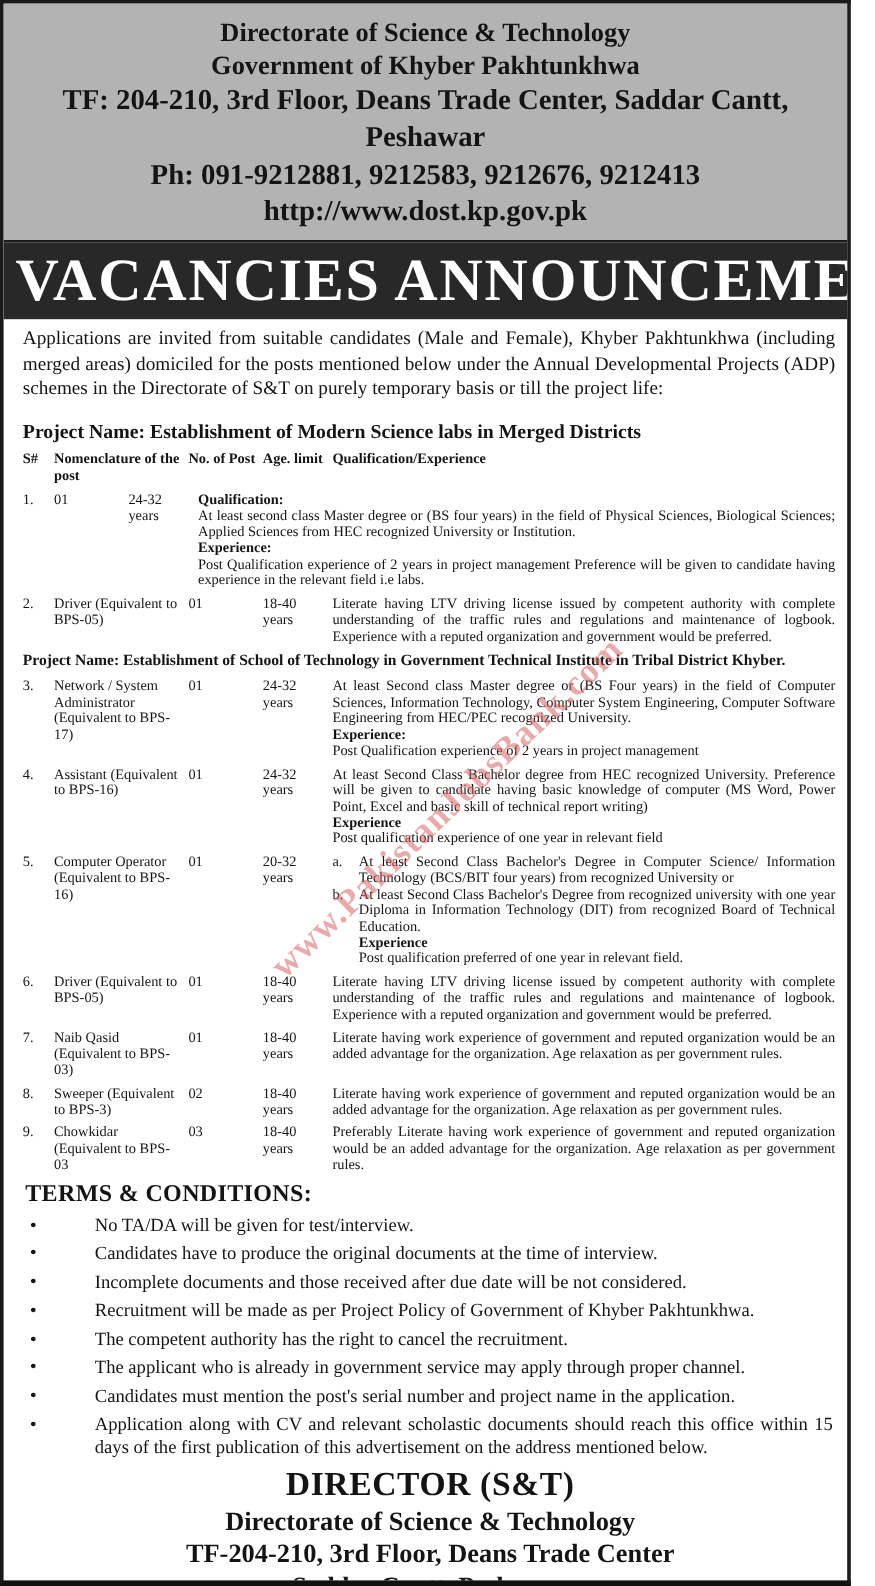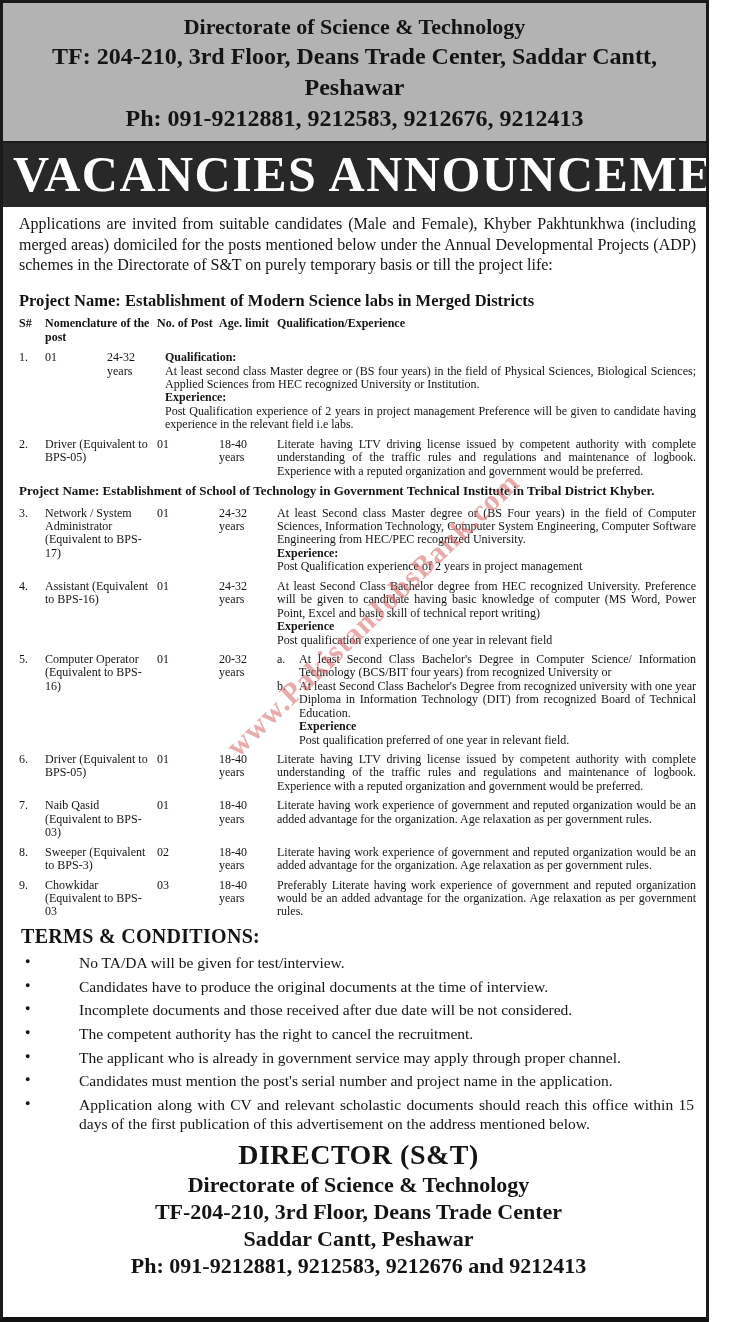--- a/index.html
+++ b/index.html
@@ -71,22 +71,24 @@
     font-family:"Liberation Serif",serif;
   }
 </style>
 </head>
 <body>
 
 <div class="ad">
 
   <div class="hdr">
     <div class="h-sm">Directorate of Science &amp; Technology</div>
+    <div class="h-sm">Government of Khyber Pakhtunkhwa</div>
     <div class="h-lg">TF: 204-210, 3rd Floor, Deans Trade Center, Saddar Cantt, Peshawar</div>
     <div class="h-lg">Ph: 091-9212881, 9212583, 9212676, 9212413</div>
+    <div class="h-lg">http://www.dost.kp.gov.pk</div>
   </div>
 
   <div class="banner">VACANCIES ANNOUNCEMENT</div>
 
   <div class="bd">
 
     <div class="wm">www.PakistanJobsBank.com</div>
 
     <p class="intro">Applications are invited from suitable candidates (Male and Female), Khyber Pakhtunkhwa (including merged areas) domiciled for the posts mentioned below under the Annual Developmental Projects (ADP) schemes in the Directorate of S&amp;T on purely temporary basis or till the project life:</p>
 
@@ -209,20 +211,21 @@
         </div>
       </div>
 
     </div>
 
     <div class="terms-h">TERMS &amp; CONDITIONS:</div>
     <div>
       <div class="term">No TA/DA will be given for test/interview.</div>
       <div class="term">Candidates have to produce the original documents at the time of interview.</div>
       <div class="term">Incomplete documents and those received after due date will be not considered.</div>
+      <div class="term">Recruitment will be made as per Project Policy of Government of Khyber Pakhtunkhwa.</div>
       <div class="term">The competent authority has the right to cancel the recruitment.</div>
       <div class="term">The applicant who is already in government service may apply through proper channel.</div>
       <div class="term">Candidates must mention the post's serial number and project name in the application.</div>
       <div class="term">Application along with CV and relevant scholastic documents should reach this office within 15 days of the first publication of this advertisement on the address mentioned below.</div>
     </div>
 
     <div class="foot">
       <div class="f-dir">DIRECTOR (S&amp;T)</div>
       <div class="f-ln">Directorate of Science &amp; Technology</div>
       <div class="f-ln">TF-204-210, 3rd Floor, Deans Trade Center</div>

